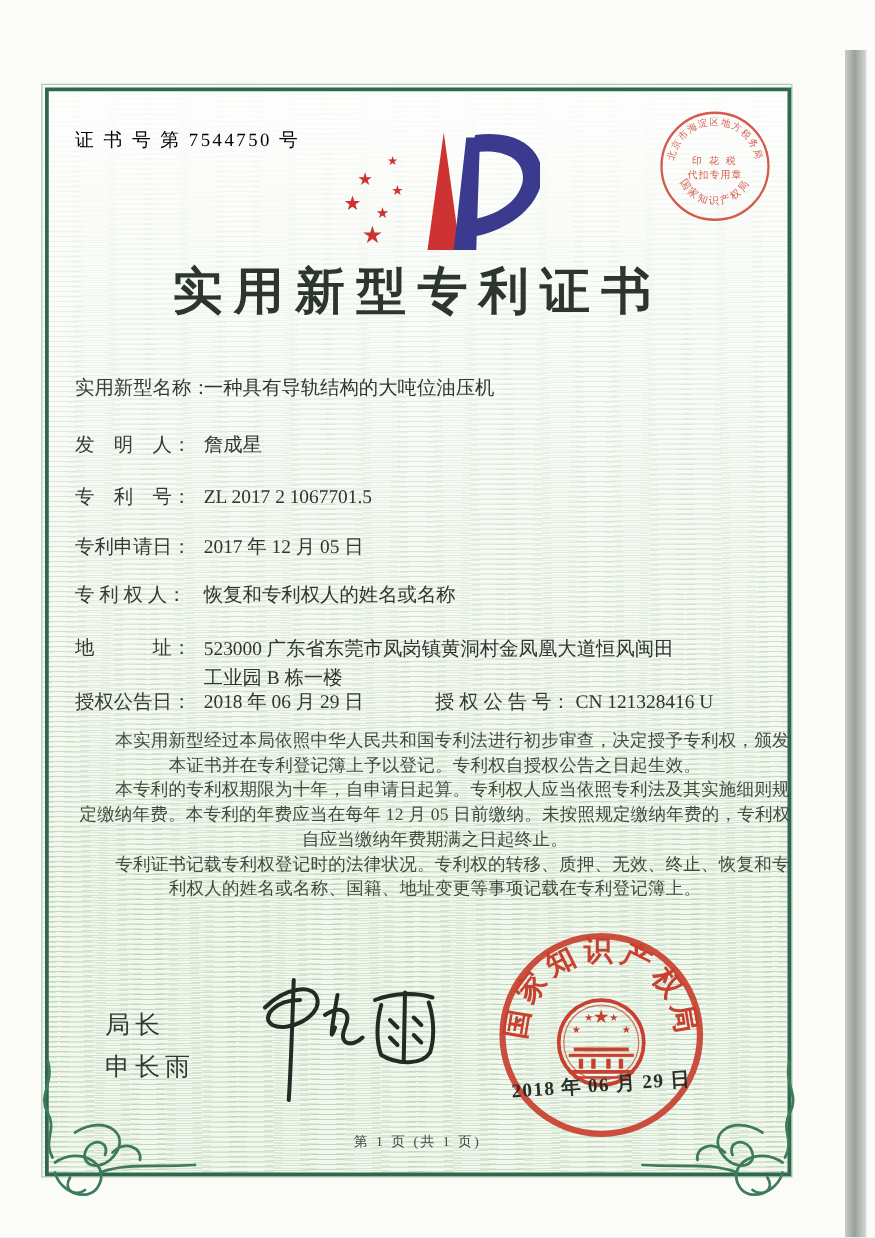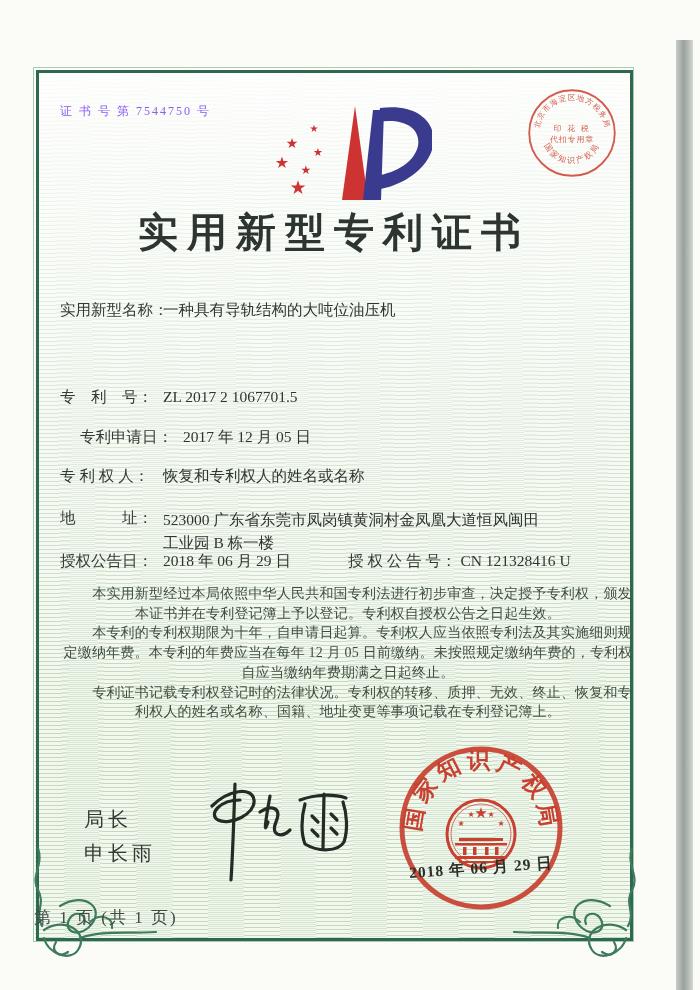--- a/index.html
+++ b/index.html
@@ -11,33 +11,33 @@
     background:linear-gradient(to right,#c9cdc9,#9aa09b 45%,#d4d7d3);}
   
   .frame-bg{left:35px;top:69px;width:597px;height:871px;
     background:
       linear-gradient(to bottom,rgba(255,255,255,.92),rgba(255,255,255,.35) 40%,rgba(255,255,255,0) 72%),
       repeating-linear-gradient(178.4deg,rgba(122,170,124,.26) 0 1px,transparent 1px 4px),
       repeating-linear-gradient(181.6deg,rgba(122,170,124,.20) 0 1px,transparent 1px 4px),
       #f3f8ee;}
   .frame-outer{left:33px;top:67px;width:599px;height:873px;border:1px solid #a8cab2;}
   .frame-main{left:36px;top:70px;width:591px;height:865px;border:3px solid #2f6750;}
-  .cert-no{left:60px;top:103px;font-size:12px;letter-spacing:2px;color:#8b5cf6;}
+  .cert-no{left:60px;top:103px;font-size:15px;letter-spacing:2px;color:#000000;}
   .title{left:34px;top:205px;width:600px;text-align:center;font-size:40px;font-weight:bold;
          letter-spacing:9px;color:#2c352f;}
   .row{left:60px;font-size:15.5px;color:#333935;white-space:nowrap;}
   .row .lab{display:inline-block;width:103px;color:#343a36;}
   .row .val{color:#2f3531;}
   .addr-val{line-height:23px;white-space:normal;display:inline-block;vertical-align:top;width:470px;}
   .grant-no-lab{left:348px;}
   .paras{left:60px;top:584px;width:576px;}
   .paras p{margin:0;font-size:14px;line-height:19.7px;text-indent:2em;color:#3e4c3e;
            letter-spacing:.2px;text-align:center;}
   .director{left:84px;font-size:20px;letter-spacing:4px;color:#343a35;}
-  .footer{left:34px;top:906px;width:600px;text-align:left;font-size:17px;
+  .footer{left:34px;top:906px;width:600px;text-align:center;font-size:11px;
           letter-spacing:2px;color:#3f4a41;}
   .seal-date{left:398px;top:858px;width:166px;text-align:center;font-size:15.5px;
              letter-spacing:1px;color:#2b2d28;transform:rotate(-4deg);font-weight:bold;}
   svg text{font-family:"Liberation Serif","DejaVu Serif",serif;}
 </style>
 </head>
 <body>
 
 <div class="page">
 
@@ -81,24 +81,27 @@
       <text x="34" y="74" font-size="12">★</text>
       <text x="26" y="94" font-size="19">★</text>
     </g>
   </svg>
 
   <div class="abs row" style="top:300px;">
     <span class="lab">实用新型名称：</span><span class="val">一种具有导轨结构的大吨位油压机</span>
   </div>
 
   <div class="abs title">实用新型专利证书</div>
+  <div class="abs row" style="top:346px;">
+    <span class="lab">发　明　人：</span><span class="val">詹成星</span>
+  </div>
   <div class="abs row" style="top:387px;">
     <span class="lab">专　利　号：</span><span class="val">ZL 2017 2 1067701.5</span>
   </div>
-  <div class="abs row" style="top:427px;margin-left:20px;">
+  <div class="abs row" style="top:427px;">
     <span class="lab">专利申请日：</span><span class="val">2017 年 12 月 05 日</span>
   </div>
   <div class="abs row" style="top:466px;">
     <span class="lab">专 利 权 人：</span><span class="val">恢复和专利权人的姓名或名称</span>
   </div>
   <div class="abs row" style="top:508px;">
     <span class="lab" style="vertical-align:top;">地　　　址：</span><span class="val addr-val"><span>523000 广东省东莞市凤岗镇黄洞村金凤凰大道恒风闽田</span><br><span>工业园 B 栋一楼</span></span>
   </div>
   <div class="abs row" style="top:551px;">
     <span class="lab">授权公告日：</span><span class="val">2018 年 06 月 29 日</span>

